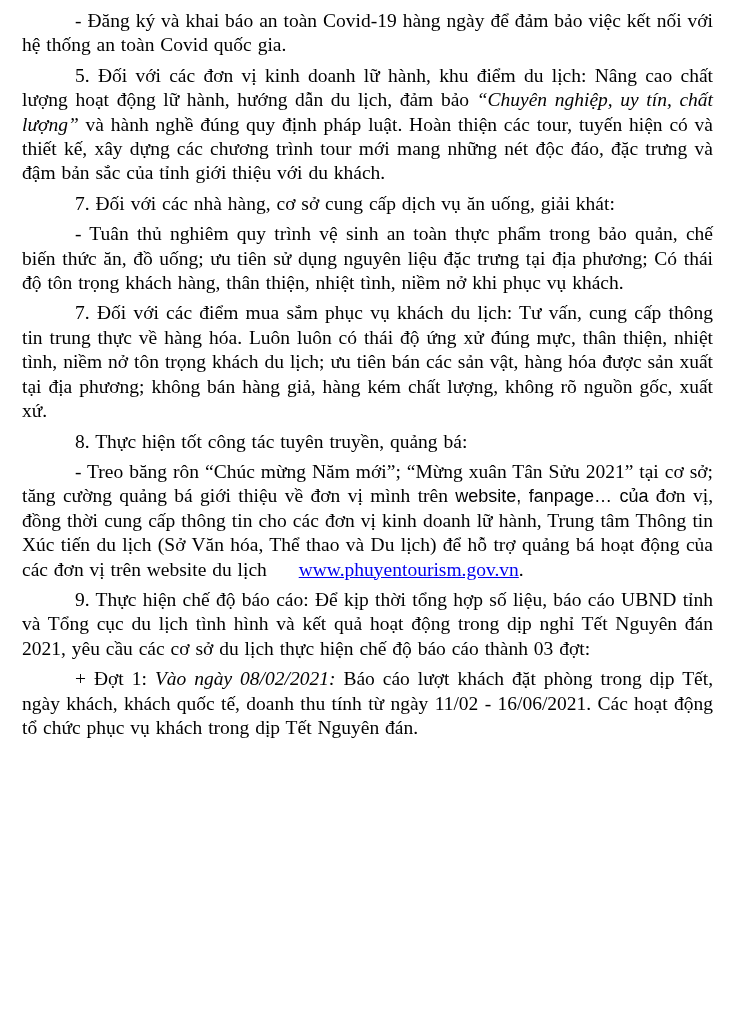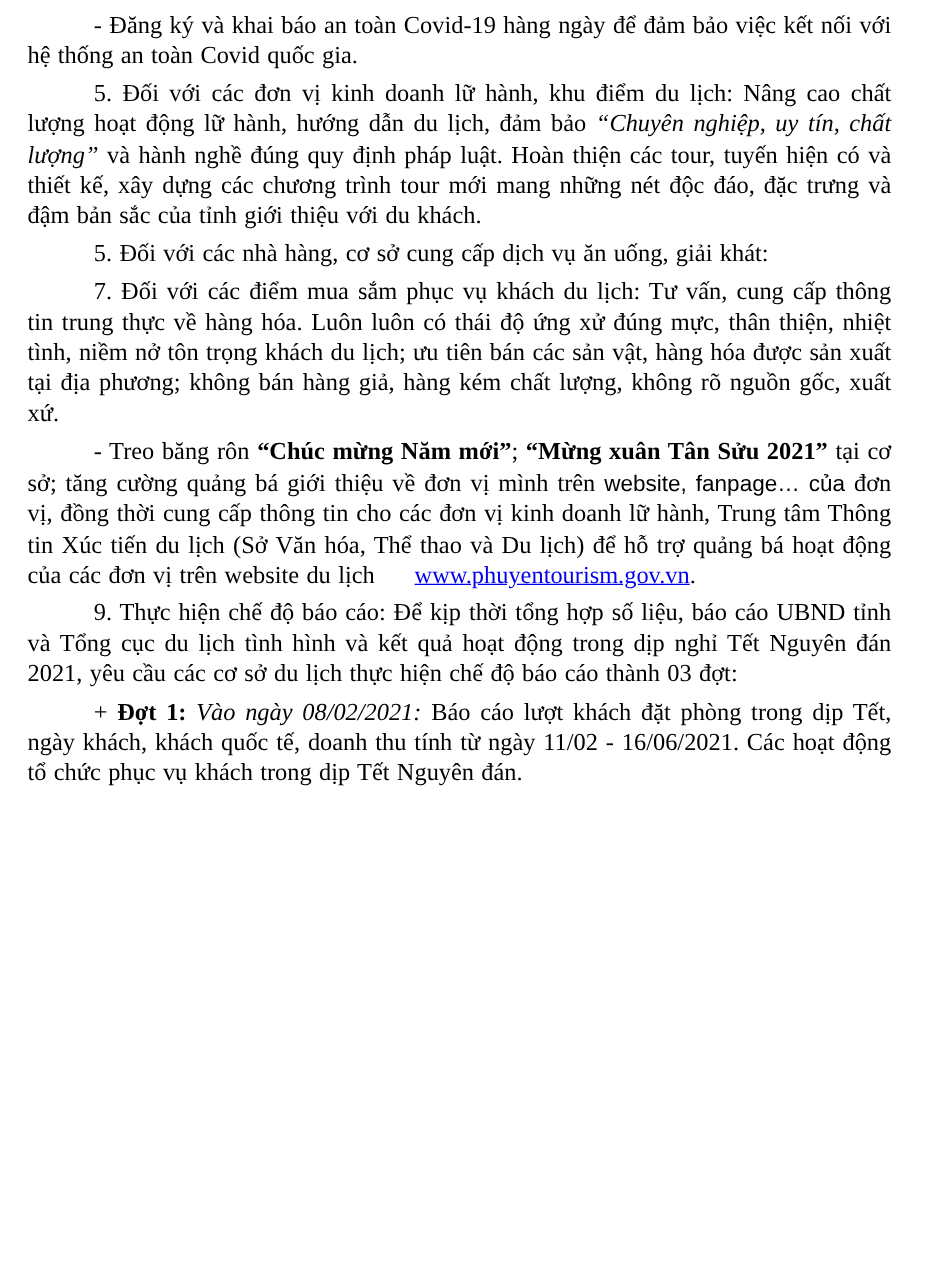--- a/index.html
+++ b/index.html
@@ -26,35 +26,37 @@
     font-size: 19.5px;
     line-height: 24.4px;
     text-align: justify;
     text-indent: 53px;
     word-spacing: 1px;
   }
   .doc-body p:first-child {
     margin-top: 0;
   }
   .italic { font-style: italic; }
-  .bold { font-weight: bold; }
+  .bold { font-weight: normal; }
   .bold-italic { font-weight: normal; font-style: italic; }
   .sans { font-family: "Liberation Sans", "DejaVu Sans", sans-serif; font-size: 18px; }
   .doc-body a {
     text-decoration: underline;
     cursor: pointer;
     margin-left: 26px;
   }
 </style>
 </head>
 <body style="background: rgb(255, 255, 255); color: rgb(0, 0, 0);">
 
 <div class="page">
   <div class="doc-body">
       <p><span>- Đăng ký và khai báo an toàn Covid-19 hàng ngày để đảm bảo việc kết nối với hệ thống an toàn Covid quốc gia.</span></p>
       <p><span>5. Đối với các đơn vị kinh doanh lữ hành, khu điểm du lịch: Nâng cao chất lượng hoạt động lữ hành, hướng dẫn du lịch, đảm bảo </span><span class="italic">“Chuyên nghiệp, uy tín, chất lượng”</span><span> và hành nghề đúng quy định pháp luật. Hoàn thiện các tour, tuyến hiện có và thiết kế, xây dựng các chương trình tour mới mang những nét độc đáo, đặc trưng và đậm bản sắc của tỉnh giới thiệu với du khách.</span></p>
-      <p><span>5. Đối với các nhà hàng, cơ sở cung cấp dịch vụ ăn uống, giải khát:</span></p>
+      <p><span>7. Đối với các nhà hàng, cơ sở cung cấp dịch vụ ăn uống, giải khát:</span></p>
+      <p><span>- Tuân thủ nghiêm quy trình vệ sinh an toàn thực phẩm trong bảo quản, chế biến thức ăn, đồ uống; ưu tiên sử dụng nguyên liệu đặc trưng tại địa phương; Có thái độ tôn trọng khách hàng, thân thiện, nhiệt tình, niềm nở khi phục vụ khách.</span></p>
       <p><span>7. Đối với các điểm mua sắm phục vụ khách du lịch: Tư vấn, cung cấp thông tin trung thực về hàng hóa. Luôn luôn có thái độ ứng xử đúng mực, thân thiện, nhiệt tình, niềm nở tôn trọng khách du lịch; ưu tiên bán các sản vật, hàng hóa được sản xuất tại địa phương; không bán hàng giả, hàng kém chất lượng, không rõ nguồn gốc, xuất xứ.</span></p>
+      <p><span>8. Thực hiện tốt công tác tuyên truyền, quảng bá:</span></p>
       <p><span>- Treo băng rôn </span><span class="bold">“Chúc mừng Năm mới”</span><span>; </span><span class="bold">“Mừng xuân Tân Sửu 2021”</span><span> tại cơ sở; tăng cường quảng bá giới thiệu về đơn vị mình trên </span><span class="sans">website, fanpage… của</span><span> đơn vị, đồng thời cung cấp thông tin cho các đơn vị kinh doanh lữ hành, Trung tâm Thông tin Xúc tiến du lịch (Sở Văn hóa, Thể thao và Du lịch) để hỗ trợ quảng bá hoạt động của các đơn vị trên website du lịch </span><a href="#" style="color: rgb(0, 0, 238);">www.phuyentourism.gov.vn</a><span>.</span></p>
       <p><span>9. Thực hiện chế độ báo cáo: Để kịp thời tổng hợp số liệu, báo cáo UBND tỉnh và Tổng cục du lịch tình hình và kết quả hoạt động trong dịp nghỉ Tết Nguyên đán 2021, yêu cầu các cơ sở du lịch thực hiện chế độ báo cáo thành 03 đợt:</span></p>
       <p><span>+ </span><span class="bold">Đợt 1: </span><span class="bold-italic">Vào ngày 08/02/2021:</span><span> Báo cáo lượt khách đặt phòng trong dịp Tết, ngày khách, khách quốc tế, doanh thu tính từ ngày 11/02 - 16/06/2021. Các hoạt động tổ chức phục vụ khách trong dịp Tết Nguyên đán.</span></p>
     </div>
 </div>
 
 </body></html>

